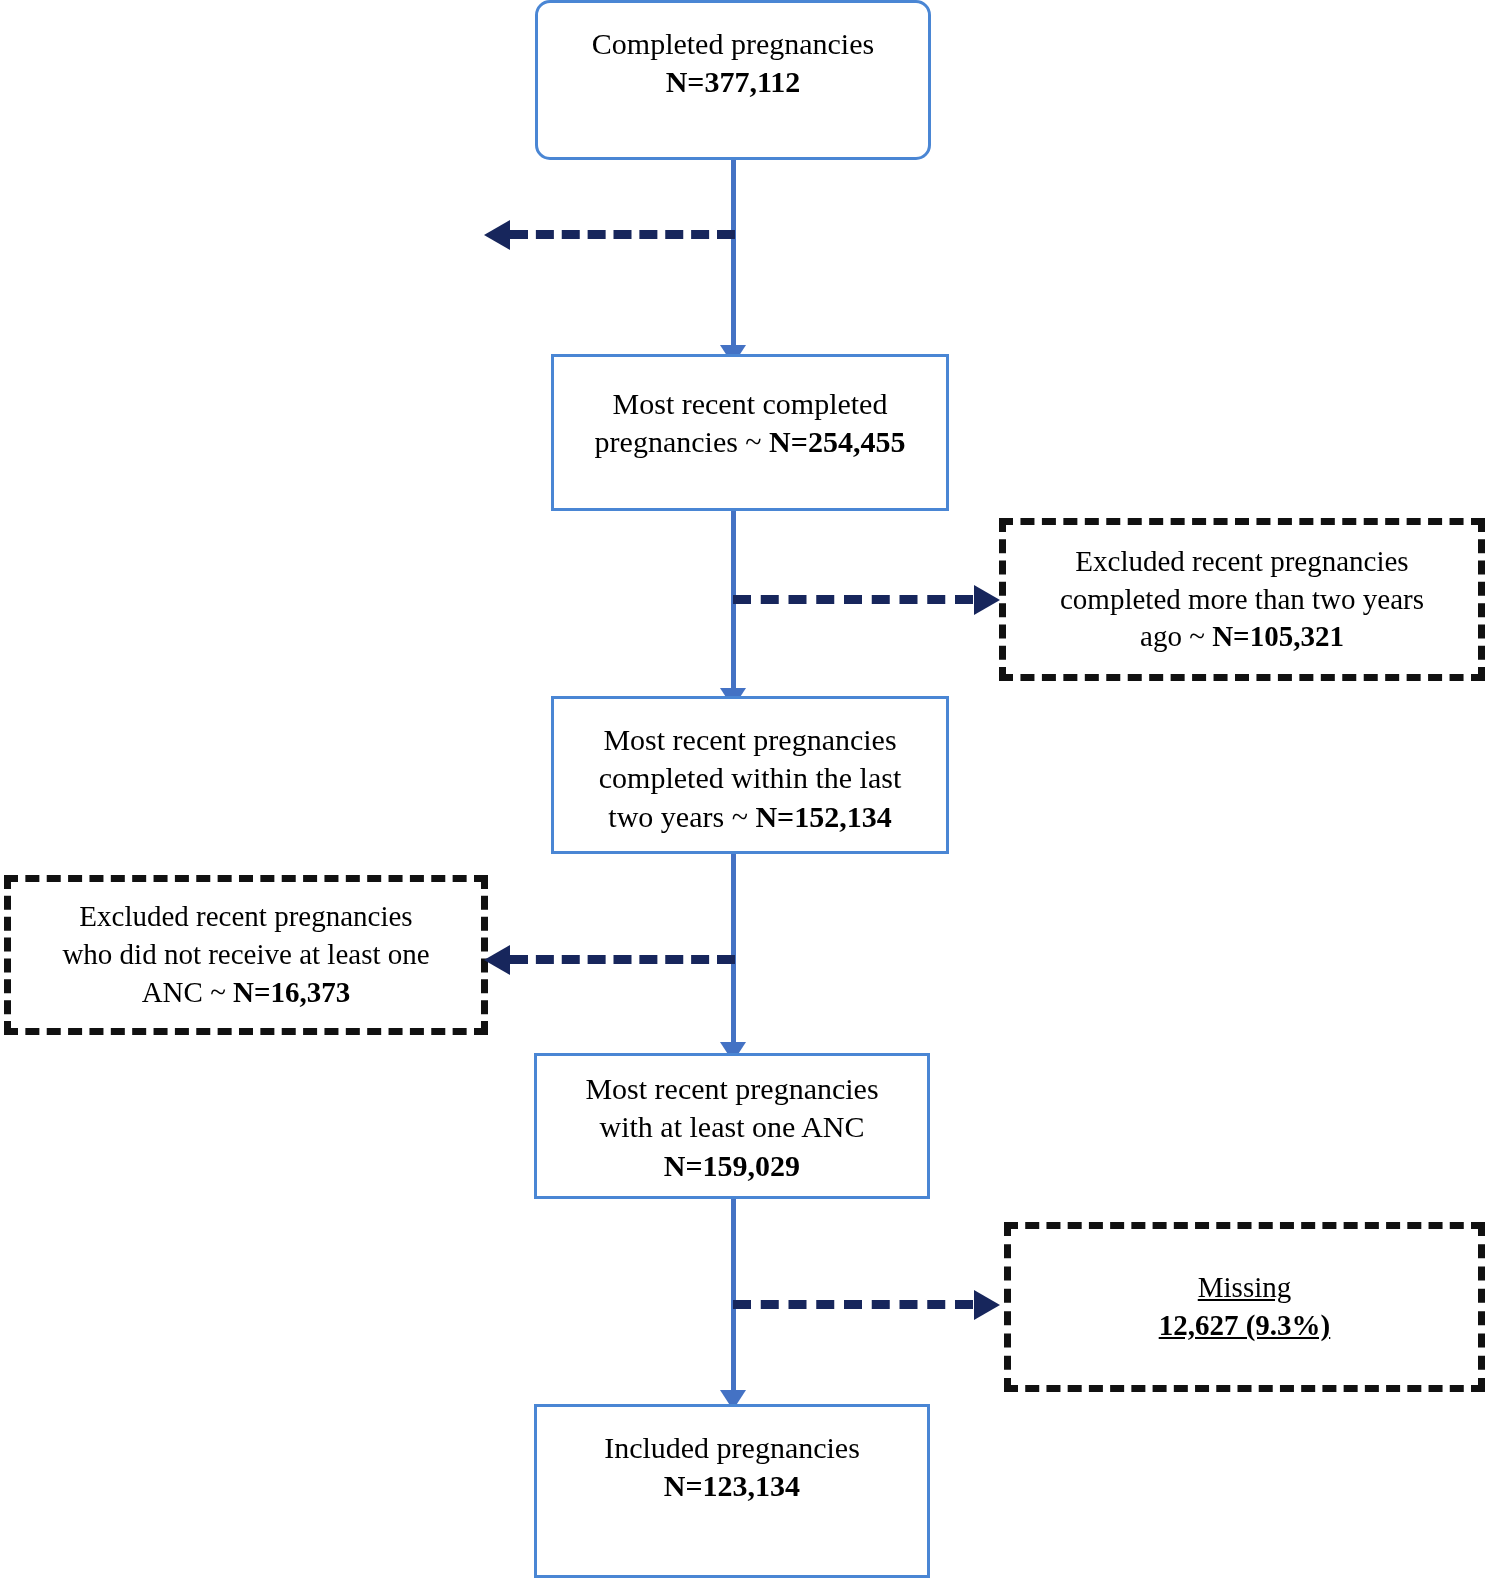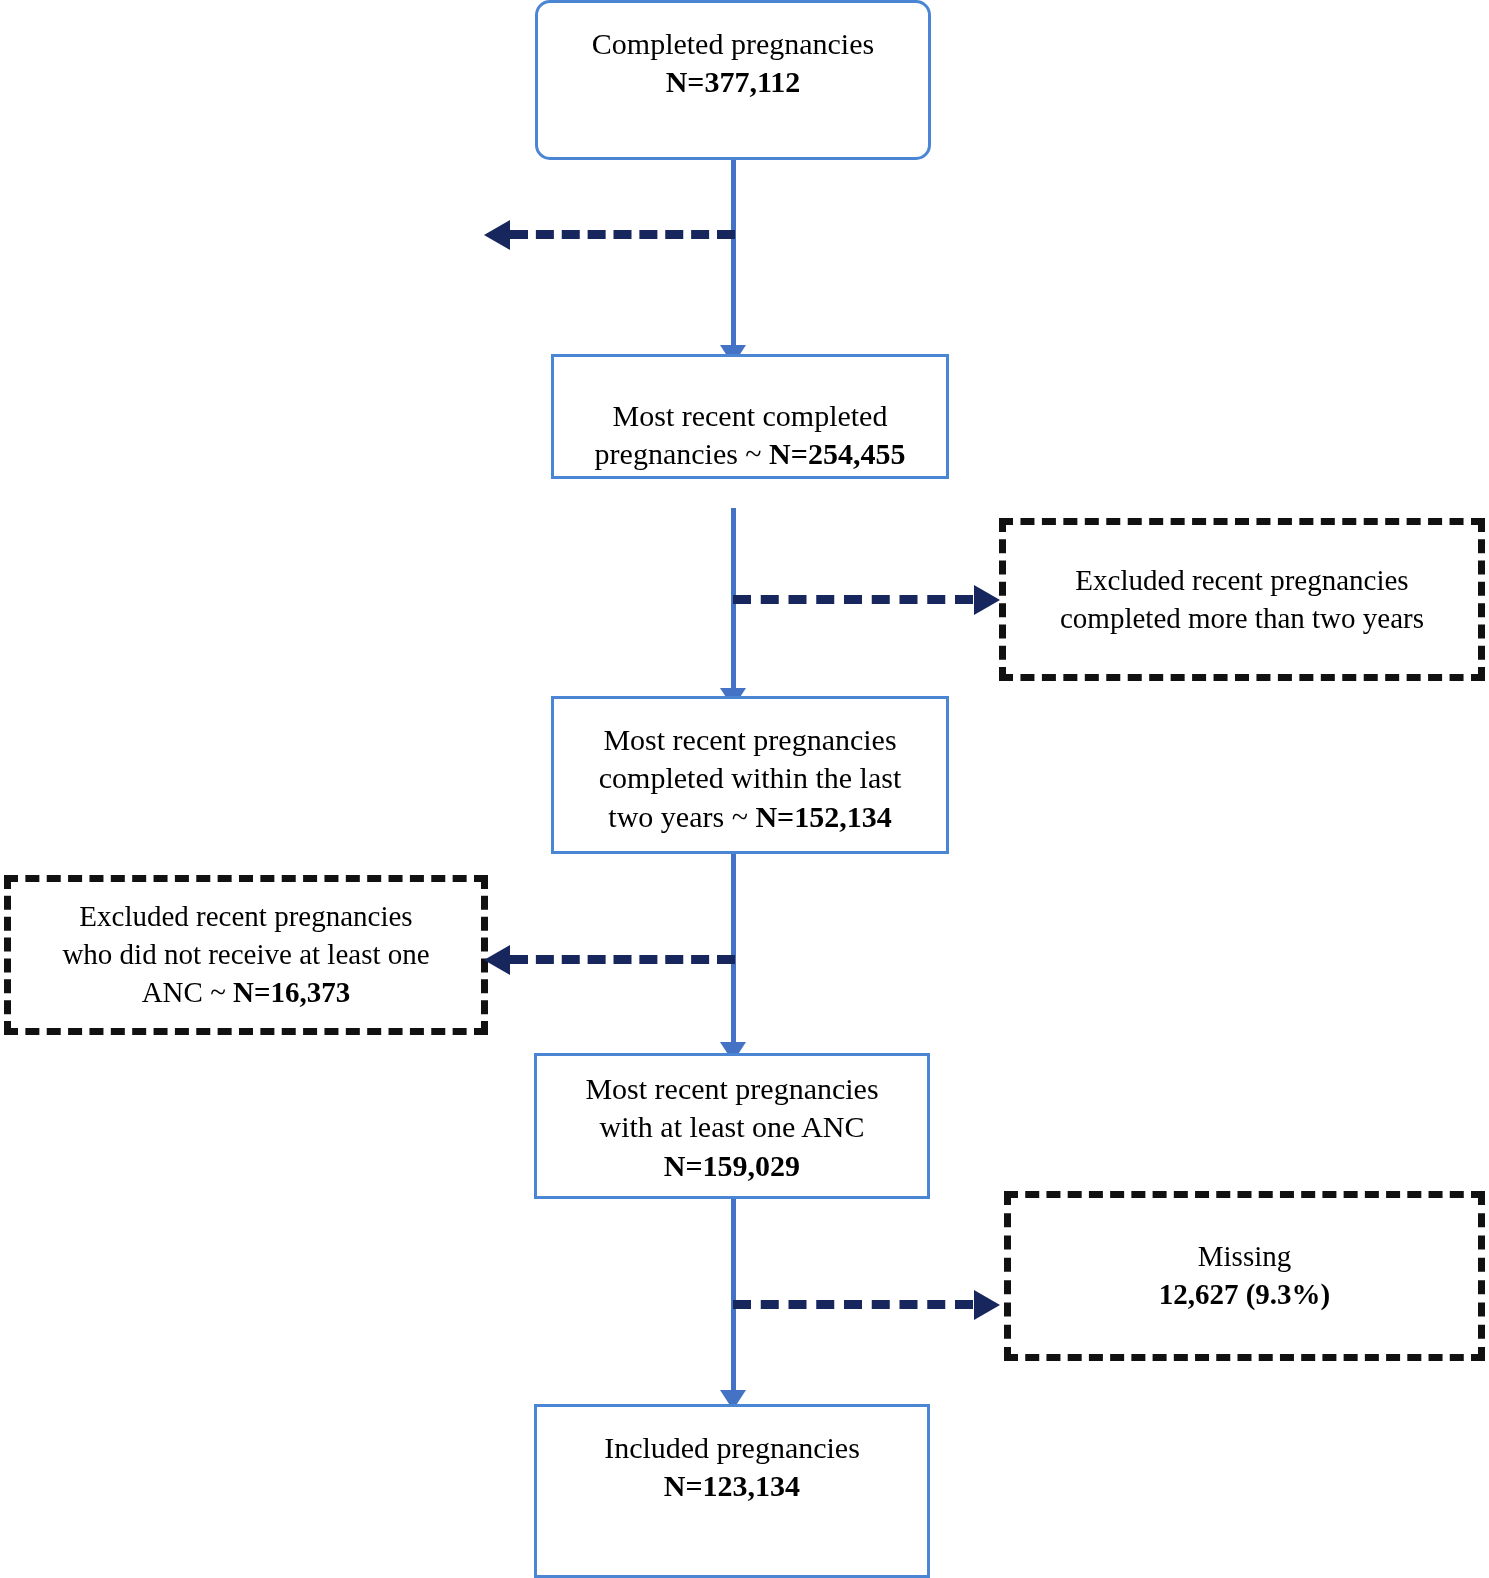--- a/index.html
+++ b/index.html
@@ -124,21 +124,21 @@
   <div class="dash" style="left:733px; top:1300px; width:240px;"></div>
   <div class="arrowhead-right" style="left:974px; top:1290px;"></div>
 
   <div class="node" style="left:535px; top:0px; width:396px; height:160px; padding-top:22px;border-radius:15px;">
     <div class="lines">
       <div>Completed pregnancies</div>
       <div><b>N=377,112</b></div>
     </div>
   </div>
 
-  <div class="node" style="left:551px; top:354px; width:398px; height:125px; padding-top:40px;">
+  <div class="node" style="left:551px; top:354px; width:398px; height:157px; padding-top:28px;">
     <div class="lines">
       <div>Most recent completed</div>
       <div>
         <span>pregnancies ~ </span><b></b><b>N=<span>254,455</span></b>
       </div>
     </div>
   </div>
 
   <div class="node" style="left:551px; top:696px; width:398px; height:158px; padding-top:22px;">
     <div class="lines">
@@ -163,33 +163,36 @@
       <div>Included pregnancies</div>
       <div><b>N=123,134</b></div>
     </div>
   </div>
 
 
   <div class="excl" style="left:999px; top:518px; width:486px; height:163px;">
     <div class="lines">
       <div>Excluded recent pregnancies</div>
       <div>completed more than two years</div>
+      <div>
+        <span>ago ~ </span><b>N=<span>105,321</span></b>
+      </div>
     </div>
   </div>
 
   <div class="excl" style="left:4px; top:875px; width:484px; height:160px;">
     <div class="lines">
       <div>Excluded recent pregnancies</div>
       <div>who did not receive at least one</div>
       <div>
         <span>ANC ~ </span><b>N=<span>16,373</span></b>
       </div>
     </div>
   </div>
 
-  <div class="excl" style="left:1004px; top:1191px; width:481px; height:170px;">
+  <div class="excl" style="left:1004px; top:1222px; width:481px; height:170px;text-decoration:underline;">
     <div class="lines">
       <div>Missing</div>
       <div><b>12,627 (9.3%)</b></div>
     </div>
   </div>
 
 </div>
 
 </body></html>

